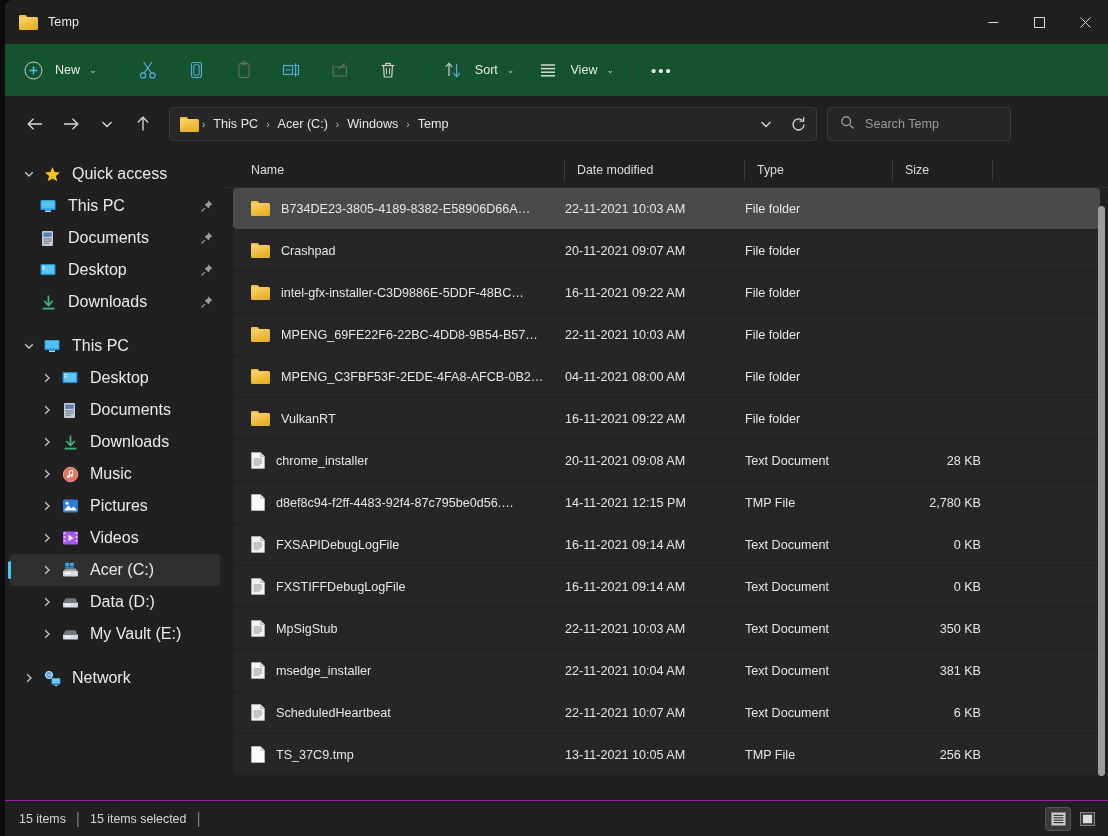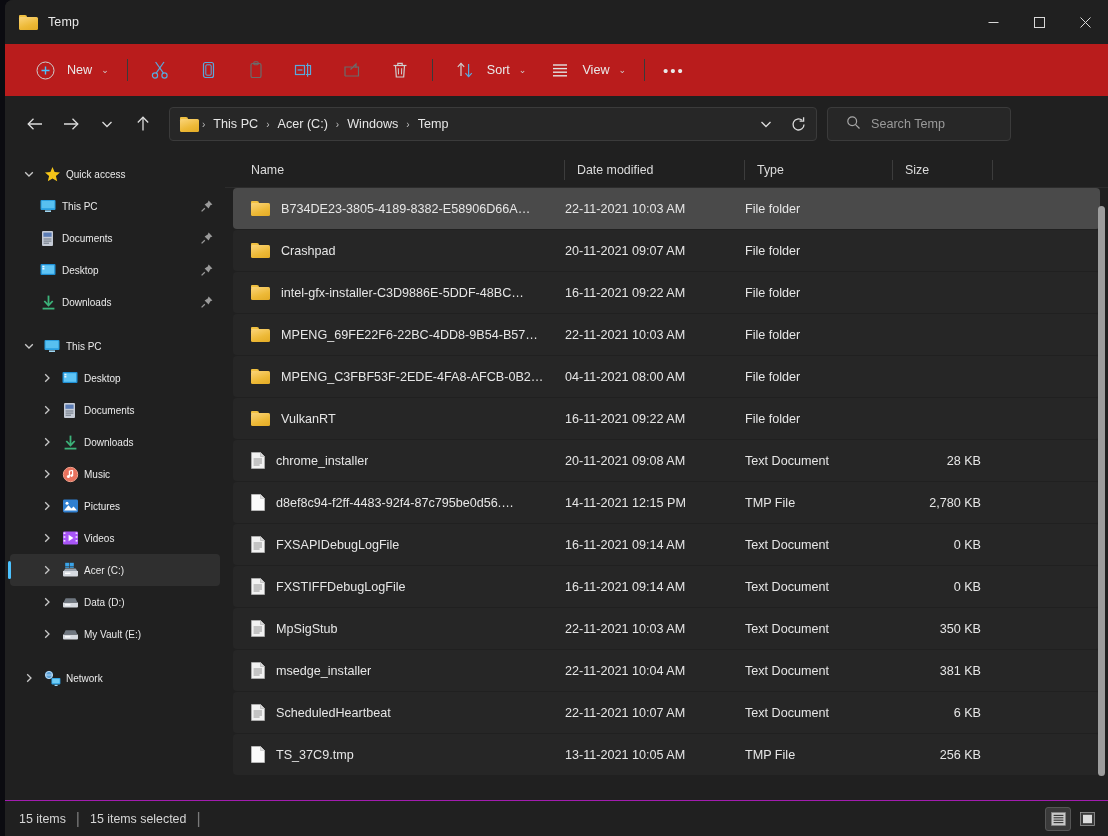--- a/index.html
+++ b/index.html
@@ -41,21 +41,21 @@
   .title-text {
     margin-left: 10px; font-size: 12.5px; color: #e8e8e8; letter-spacing: .1px;
   }
   .wincontrols { position: absolute; right: 0; top: 0; display: flex; height: 44px; }
   .wc { width: 46px; height: 44px; display: flex; align-items: center; justify-content: center; }
   .wc svg { display: block; }
 
   
   .toolbar {
     height: 52px; display: flex; align-items: center;
-    padding-left: 16px; background: #b91c1c;
+    padding-left: 4px; background: #14532d;
   }
   .tb-btn {
     height: 34px; display: flex; align-items: center; gap: 8px;
     padding: 0 10px; border-radius: 4px; cursor: default;
     color: #e9e9e9; font-size: 12.6px; white-space: nowrap;
   }
   .tb-icon { width: 28px; height: 28px; display: flex; align-items: center; justify-content: center; }
   .tb-sep { width: 1px; height: 22px; background: #3a3a3a; margin: 0 8px; }
   .chev { font-size: 9px; color: #cfcfcf; margin-left: 1px; }
   .tb-dots { letter-spacing: 2px; font-size: 15px; color: #e9e9e9; }
@@ -77,21 +77,21 @@
   }
   .crumb-sep { color: #bdbdbd; font-size: 10px; padding: 0 3px; }
   .addr-tail { display: flex; align-items: center; }
   .addr-ico {
     width: 32px; height: 30px; display: flex; align-items: center; justify-content: center;
     color: #dcdcdc; border-radius: 3px;
   }
   .searchbox {
     margin-left: 10px; height: 34px; width: 184px;
     border: 1px solid #3b3b3b; background: #272727; border-radius: 4px;
-    display: flex; align-items: center; padding-left: 18px;
+    display: flex; align-items: center; padding-left: 12px;
   }
   .searchbox input {
     background: transparent; border: 0; outline: 0; margin-left: 10px;
     color: #e0e0e0; font-size: 12.6px; width: 130px;
     font-family: "Liberation Sans", sans-serif;
   }
   .searchbox input::placeholder { color: #9a9a9a; }
 
   
   .body { display: flex; height: 648px; }
@@ -105,21 +105,21 @@
     height: 32px; display: flex; align-items: center; position: relative;
     border-radius: 4px; margin: 0 5px; padding-right: 6px;
   }
   .navitem.selected { background: #2f2f2f; }
   .navitem.selected::before {
     content: ""; position: absolute; left: -2px; top: 7px;
     width: 3px; height: 18px; background: #4cc2ff; border-radius: 2px;
   }
   .tw { width: 22px; display: flex; align-items: center; justify-content: center; color: #c9c9c9; font-size: 9px; }
   .ni-ico { width: 24px; display: flex; align-items: center; justify-content: center; }
-  .ni-label { font-size: 10px; color: #eaeaea; margin-left: 2px; white-space: nowrap; }
+  .ni-label { font-size: 16px; color: #eaeaea; margin-left: 8px; white-space: nowrap; }
   .pin { margin-left: auto; color: #9a9a9a; display: flex; align-items: center; }
   .lvl0 { padding-left: 8px; }
   .lvl1 { padding-left: 26px; }
   .lvl1t { padding-left: 8px; }
   .gap { height: 12px; }
 
   
   .filepane { flex: 1; position: relative; overflow: hidden; }
   .colheader {
     display: flex; align-items: center; height: 36px;

